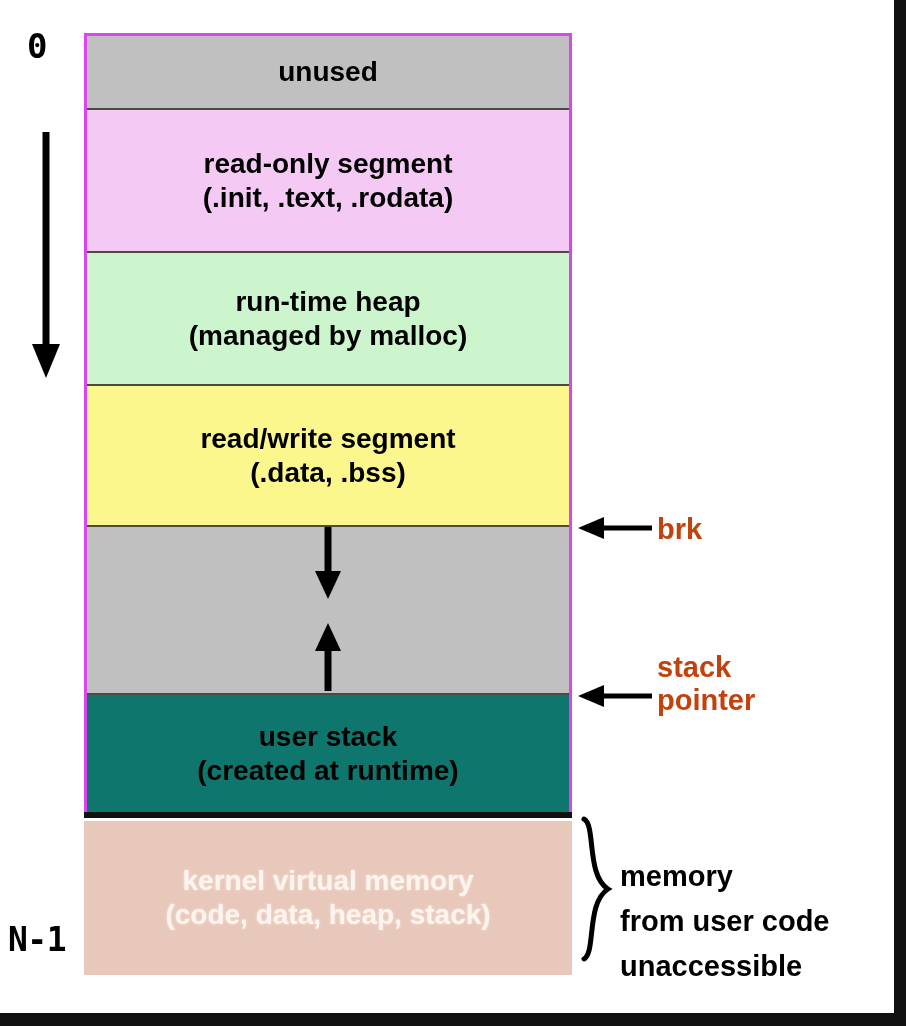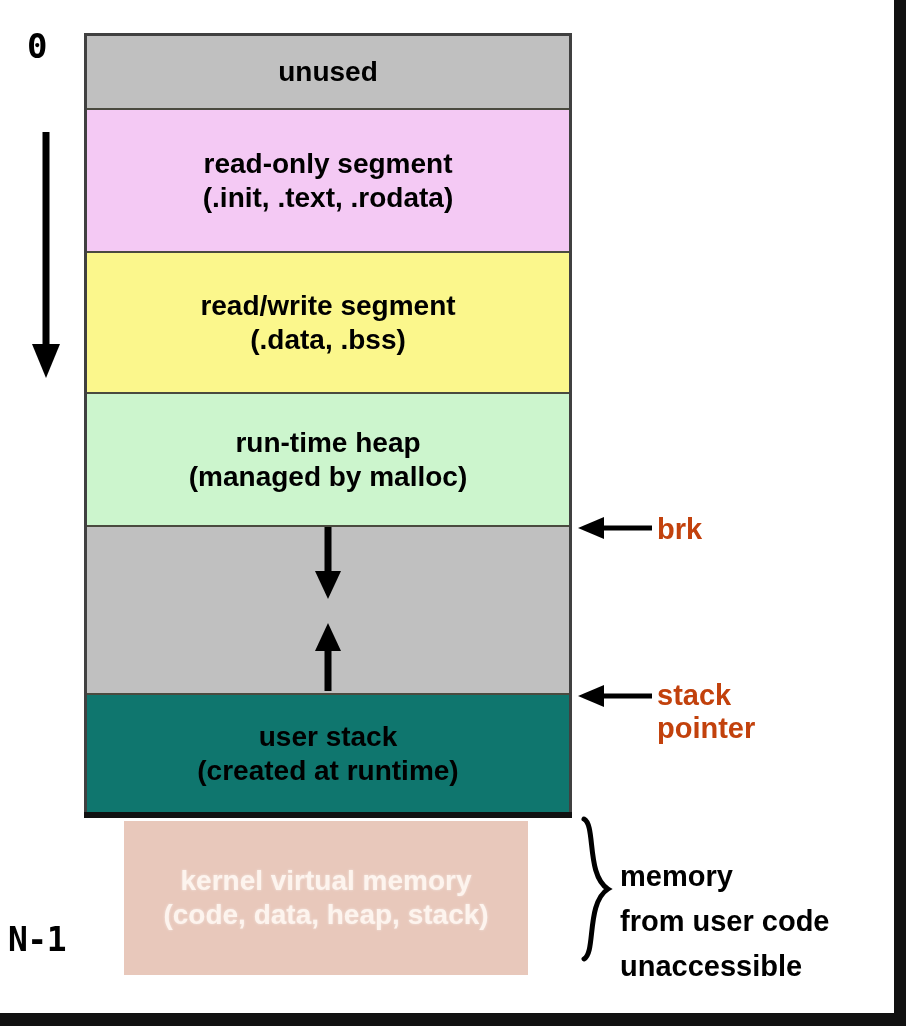--- a/index.html
+++ b/index.html
@@ -49,21 +49,21 @@
   }
 
   
   #memory-map {
     position: absolute;
     left: 84px;
     top: 33px;
     width: 488px;
     height: 782px;
     box-sizing: border-box;
-    border: 3px solid #404040;
+    border: 3px solid #d946ef;
     background: #c0c0c0;
   }
   .segment {
     position: relative;
     box-sizing: border-box;
     width: 100%;
     display: flex;
     flex-direction: column;
     align-items: center;
     justify-content: center;
@@ -90,35 +90,34 @@
     left: 0; top: 0;
     width: 100%; height: 100%;
     pointer-events: none;
   }
 
   
   #seg-kernel {
     position: absolute;
     left: 84px;
     top: 821px;
-    width: 404px;
+    width: 488px;
     height: 154px;
     box-sizing: border-box;
     display: flex;
     flex-direction: column;
     align-items: center;
     justify-content: center;
     text-align: center;
     background: #e8c8bb;
     color: #fdf4ee;
     font-weight: bold;
     font-size: 28px;
     line-height: 1.2;
     text-shadow: 0 0 3px rgba(255,255,255,0.55);
-    margin-left: 40px;
   }
 
   
   #kernel-divider {
     position: absolute;
     left: 84px;
     top: 812px;
     width: 488px;
     height: 6px;
     background: #111111;
@@ -134,21 +133,21 @@
 
   .callout-label {
     position: absolute;
     font-weight: bold;
     font-size: 29px;
     line-height: 1.15;
     color: #c2410c;
     white-space: nowrap;
   }
   #label-brk { left: 657px; top: 513px; }
-  #label-sp  { left: 657px; top: 651px; margin-top: 28px; }
+  #label-sp  { left: 657px; top: 651px; }
 
   
   #kernel-brace {
     position: absolute;
     left: 578px;
     top: 815px;
     width: 36px;
     height: 148px;
   }
   #kernel-note {
@@ -186,28 +185,28 @@
 
     <div class="segment" id="seg-unused">
       <span class="line1">unused</span>
     </div>
 
     <div class="segment" id="seg-readonly">
       <span class="line1">read-only segment</span>
       <span class="line2">(.init, .text, .rodata)</span>
     </div>
 
+    <div class="segment" id="seg-heap">
+      <span class="line1">run-time heap</span>
+      <span class="line2">(managed by malloc)</span>
+    </div>
+
     <div class="segment" id="seg-readwrite">
       <span class="line1">read/write segment</span>
       <span class="line2">(.data, .bss)</span>
-    </div>
-
-    <div class="segment" id="seg-heap">
-      <span class="line1">run-time heap</span>
-      <span class="line2">(managed by malloc)</span>
     </div>
 
     <div class="segment" id="seg-gap">
       <div id="gap-arrows">
         <svg width="484" height="164" viewBox="0 0 484 164" xmlns="http://www.w3.org/2000/svg">
 
           <line x1="241" y1="0" x2="241" y2="50" stroke="#000000" stroke-width="7"></line>
           <polygon points="241,72 228,44 254,44" fill="#000000"></polygon>
 
           <line x1="241" y1="164" x2="241" y2="118" stroke="#000000" stroke-width="7"></line>

